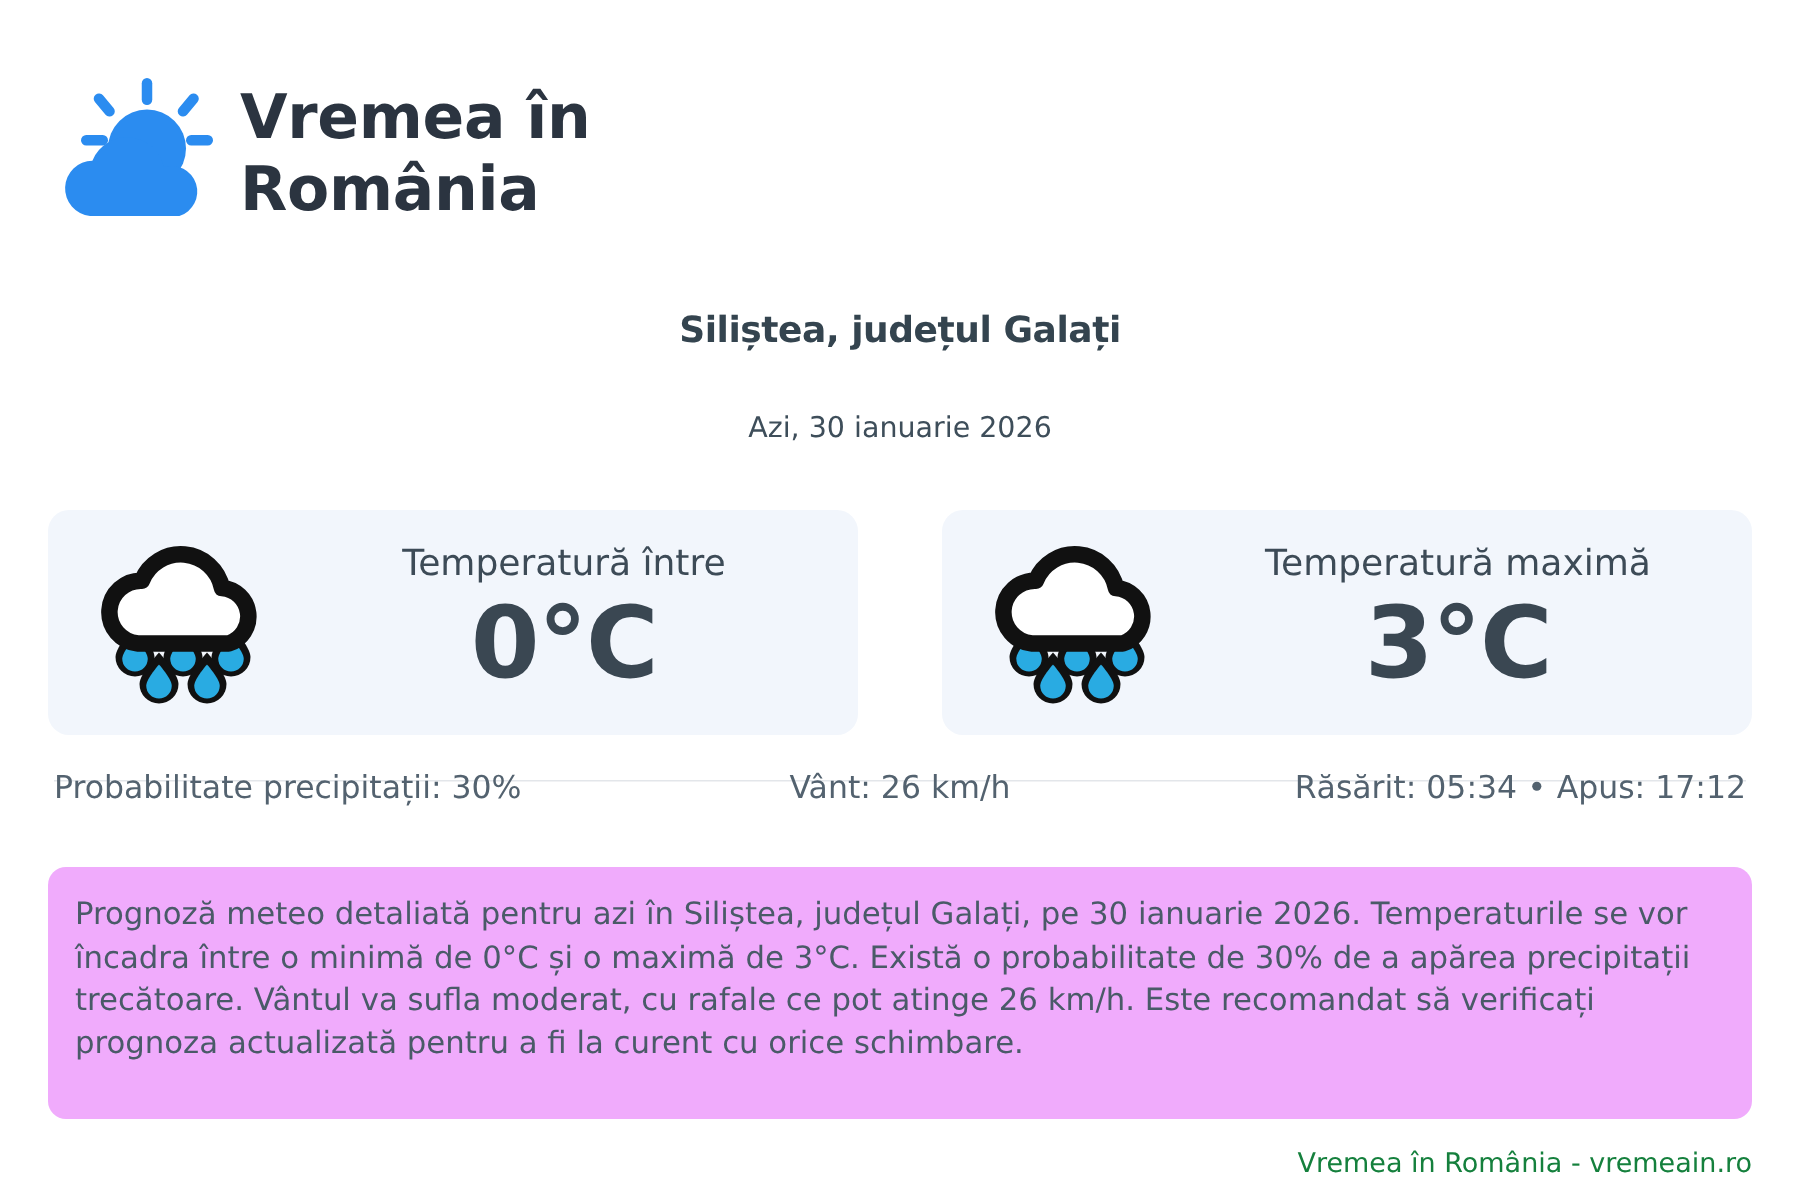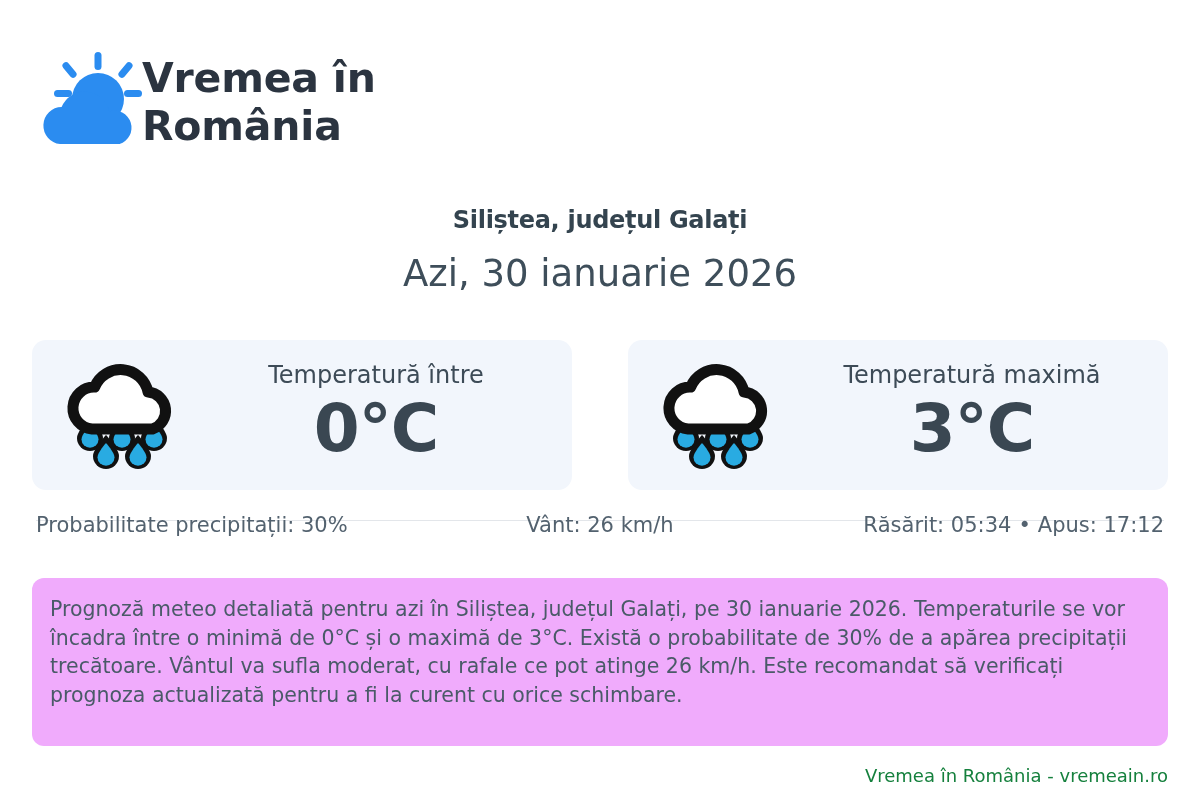--- a/index.html
+++ b/index.html
@@ -19,20 +19,21 @@
     background: #ffffff;
   }
 
   
   .brand {
     position: absolute;
     left: 36px;
     top: 52px;
     display: flex;
     align-items: center;
+    gap: 18px;
   }
   .brand-logo {
     width: 106px;
     height: 100px;
     flex: 0 0 auto;
     display: block;
   }
   .brand-name {
     font-size: 41px;
     line-height: 48px;
@@ -51,24 +52,24 @@
     text-align: center;
     font-size: 24px;
     line-height: 48px;
     font-weight: 700;
     color: #34444f;
     letter-spacing: -0.3px;
   }
   .page-subtitle {
     position: absolute;
     left: 0;
-    top: 256px;
+    top: 267px;
     width: 1200px;
     text-align: center;
-    font-size: 37px;
+    font-size: 19px;
     line-height: 36px;
     font-weight: 400;
     color: #3e4e5a;
   }
 
   
   .cards {
     position: absolute;
     left: 32px;
     top: 340px;

